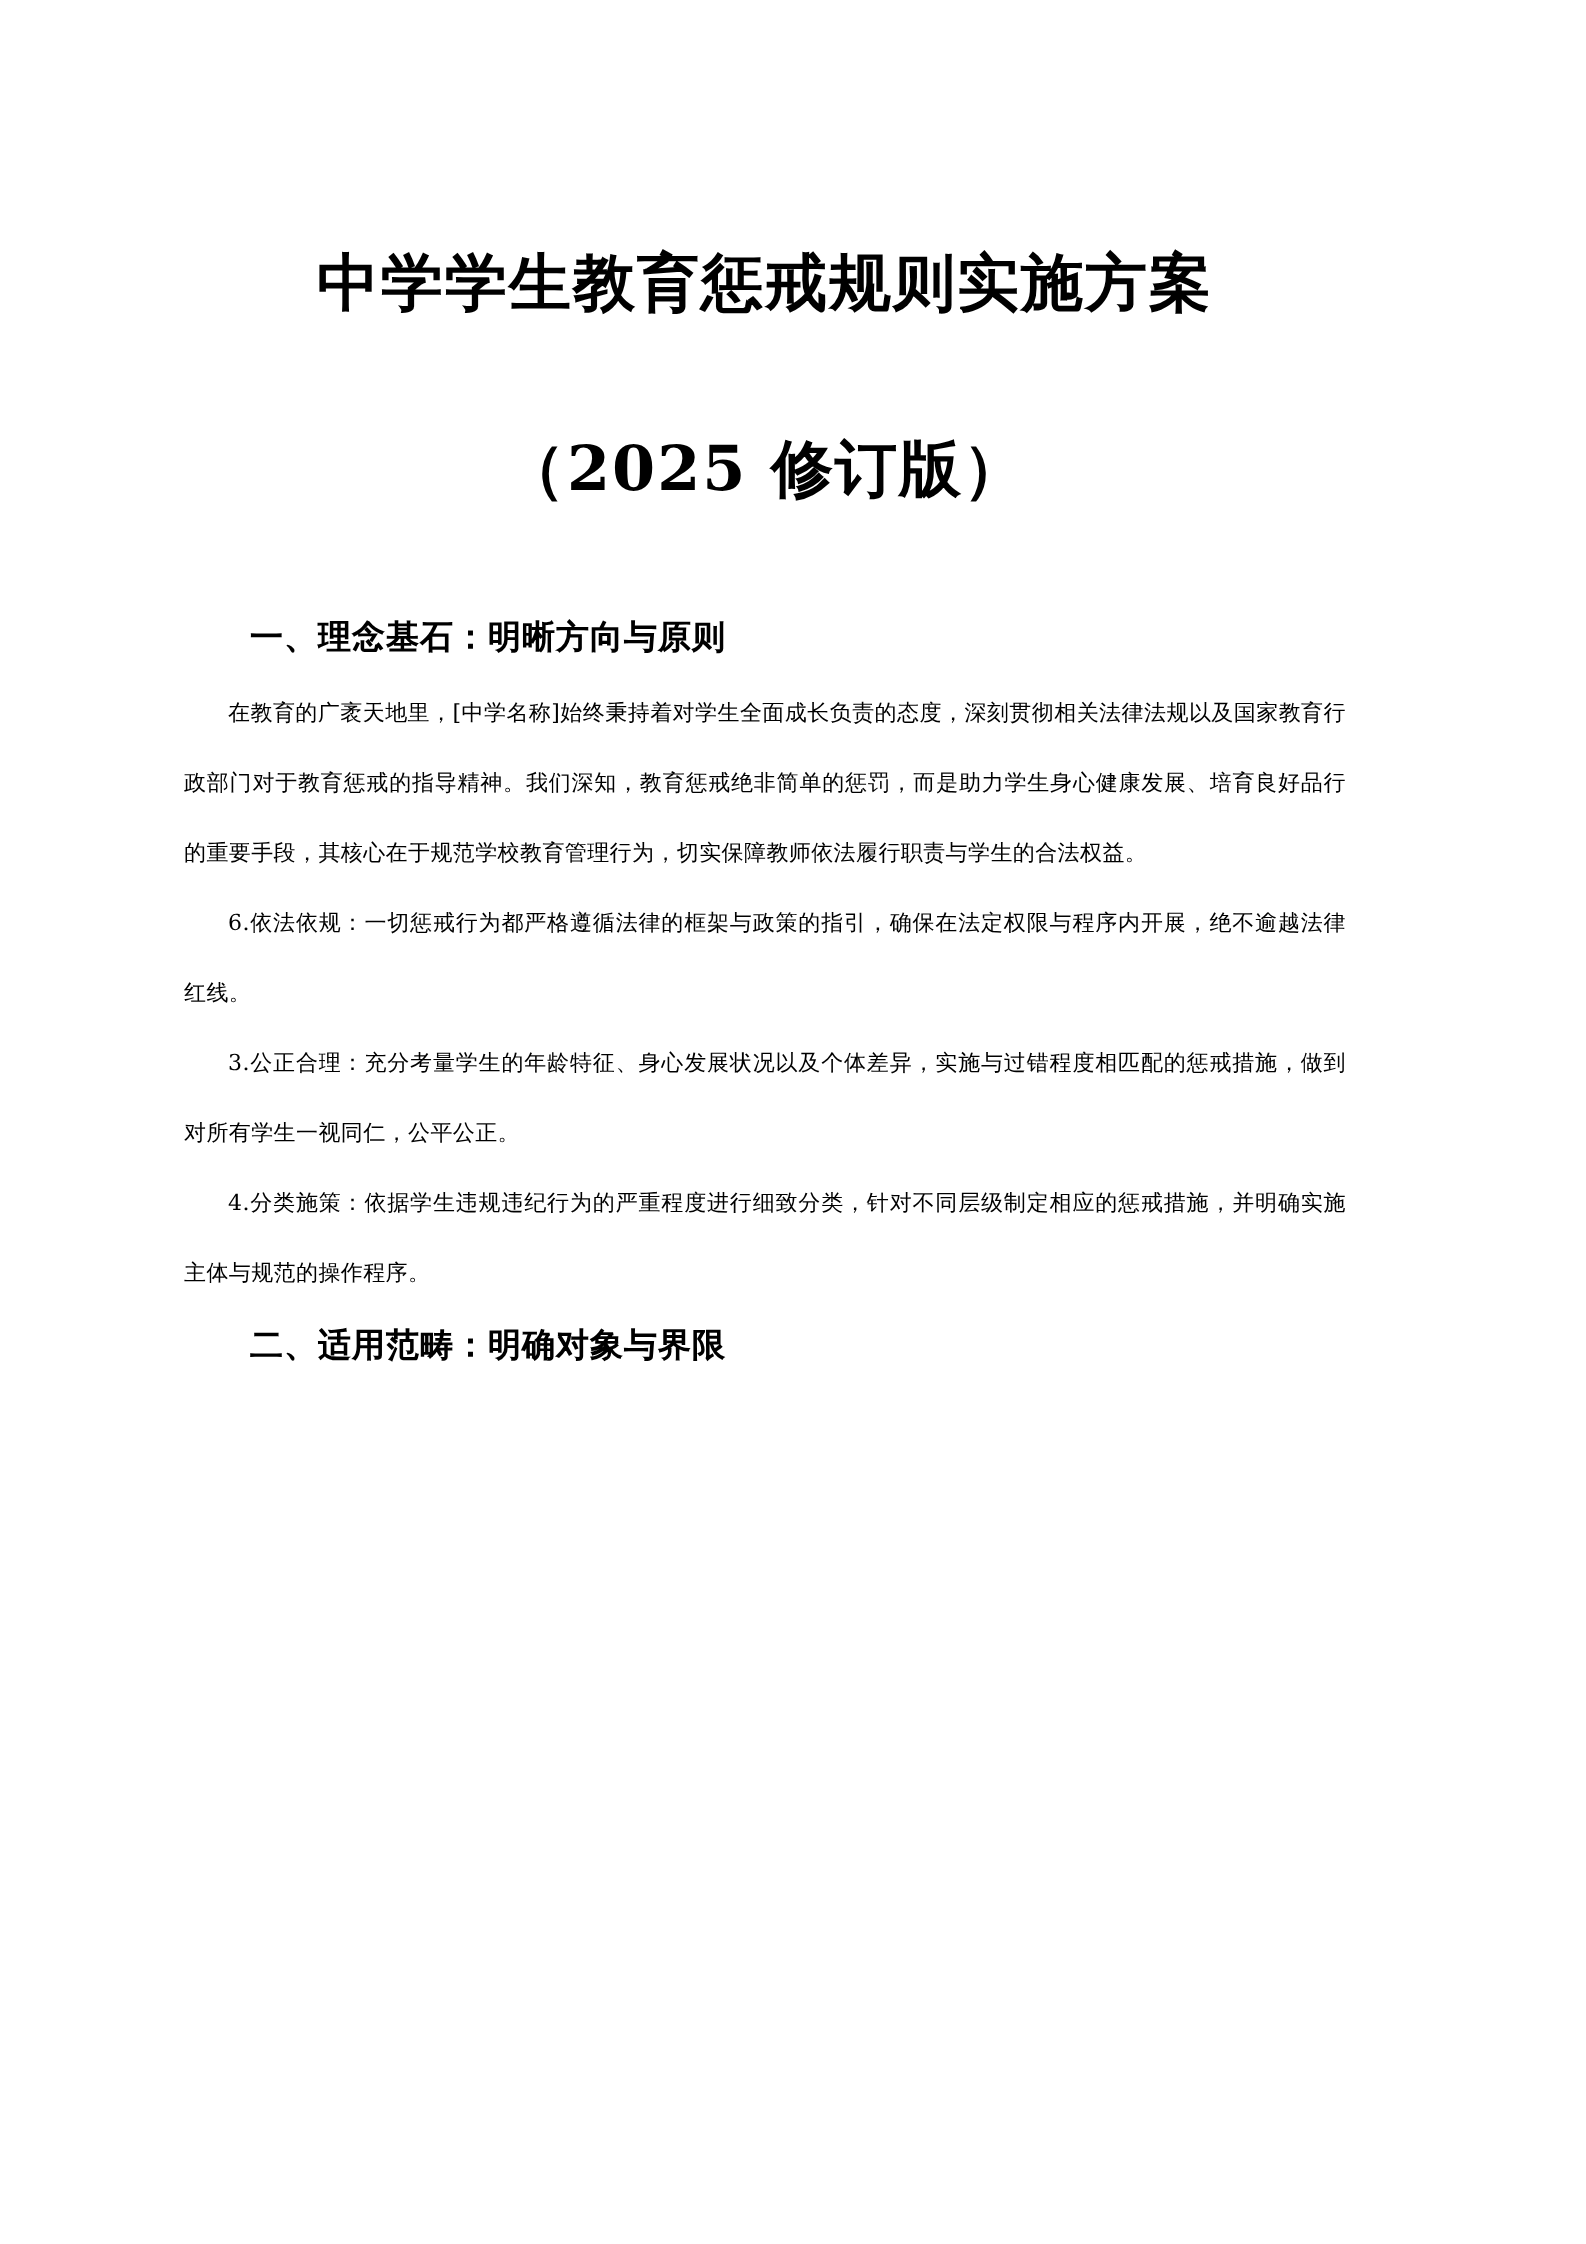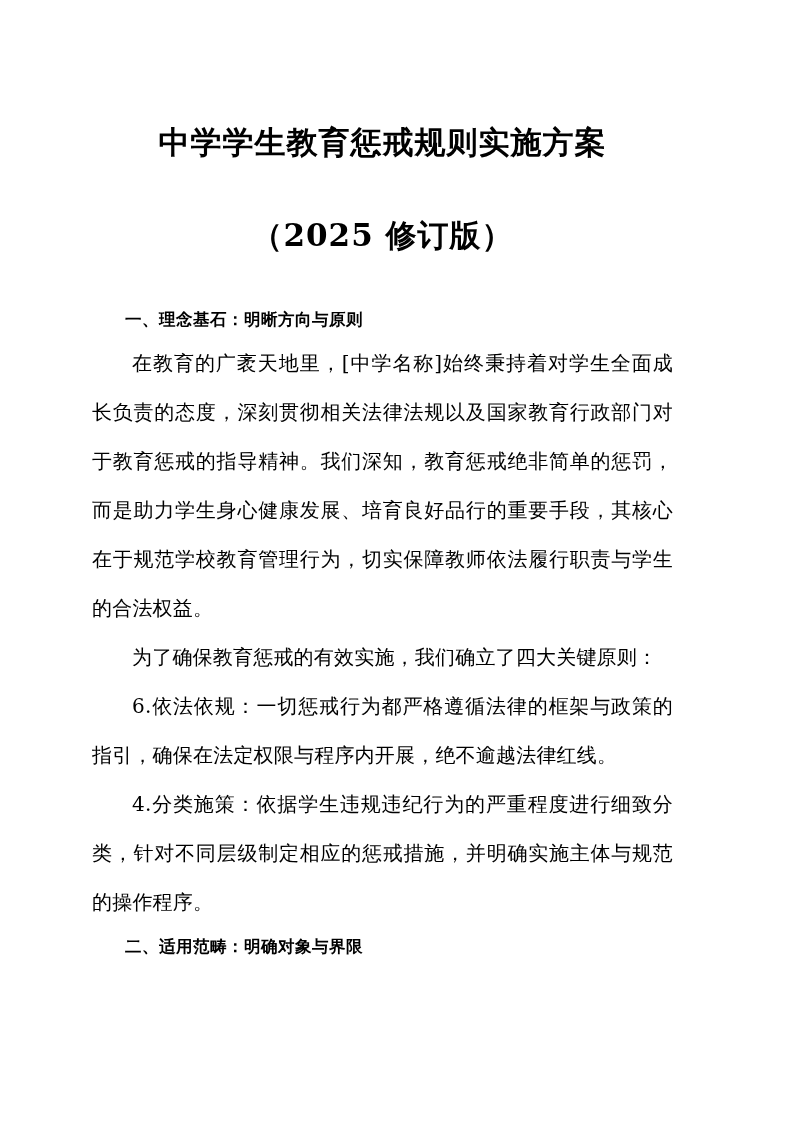--- a/index.html
+++ b/index.html
@@ -41,22 +41,22 @@
     font-family: Liberation Sans, sans-serif;
     font-weight: bold;
     font-size: 16.5px;
     line-height: 39px;
     text-indent: 2em;
     letter-spacing: 0.5px;
     margin: 0;
   }
   .para {
     font-family: "DejaVu Serif", "Liberation Serif", serif;
-    font-size: 20px;
-    line-height: 49px;
+    font-size: 11px;
+    line-height: 35px;
     text-indent: 2em;
     text-align: justify;
     text-justify: inter-ideograph;
     letter-spacing: 0.2px;
     margin: 0;
   }
 </style>
 </head>
 <body>
 
@@ -65,19 +65,19 @@
   <h1 class="doc-title">
     <span>中学学生教育惩戒规则实施方案</span>
     <span class="line2">（2025 修订版）</span>
   </h1>
 
   <div class="title-gap"></div>
 
   <div class="body-content">
     <p class="section-heading">一、理念基石：明晰方向与原则</p>
     <p class="para">在教育的广袤天地里，[中学名称]始终秉持着对学生全面成长负责的态度，深刻贯彻相关法律法规以及国家教育行政部门对于教育惩戒的指导精神。我们深知，教育惩戒绝非简单的惩罚，而是助力学生身心健康发展、培育良好品行的重要手段，其核心在于规范学校教育管理行为，切实保障教师依法履行职责与学生的合法权益。</p>
-    <p class="para">为了确保教育惩戒的有效实施，我们确立了四大关键原则：</p>
     <p class="para">6.依法依规：一切惩戒行为都严格遵循法律的框架与政策的指引，确保在法定权限与程序内开展，绝不逾越法律红线。</p>
+    <p class="para">3.公正合理：充分考量学生的年龄特征、身心发展状况以及个体差异，实施与过错程度相匹配的惩戒措施，做到对所有学生一视同仁，公平公正。</p>
     <p class="para">4.分类施策：依据学生违规违纪行为的严重程度进行细致分类，针对不同层级制定相应的惩戒措施，并明确实施主体与规范的操作程序。</p>
     <p class="section-heading">二、适用范畴：明确对象与界限</p>
   </div>
 
 </div>
 
 </body></html>

